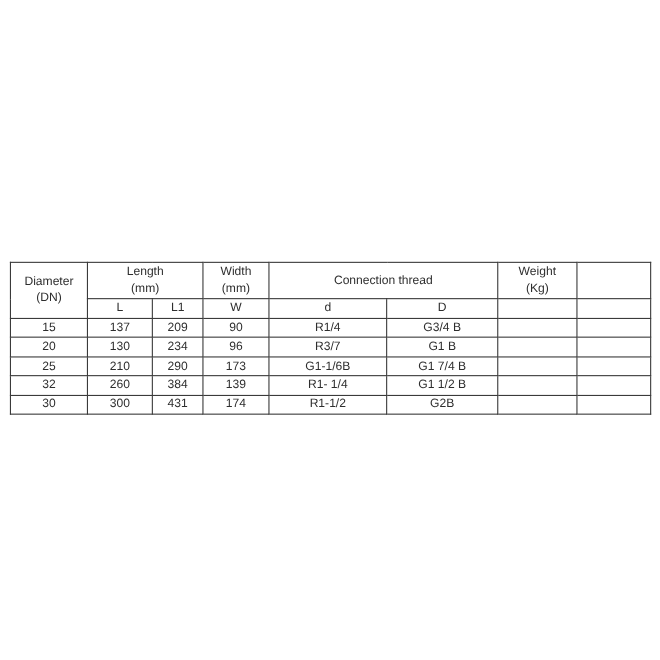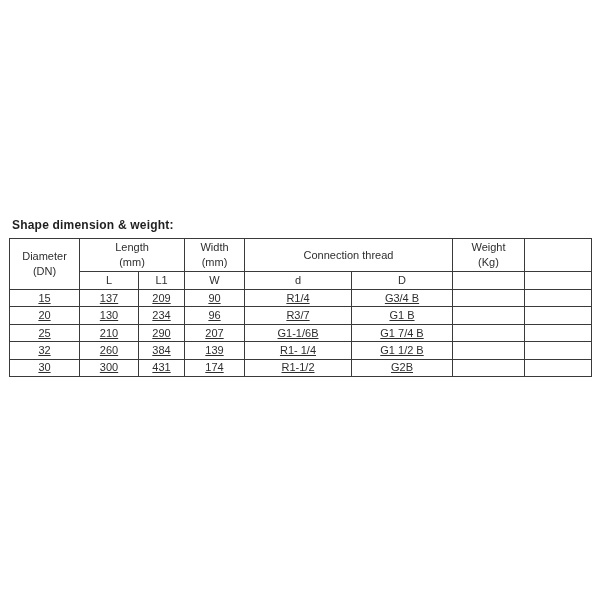--- a/index.html
+++ b/index.html
@@ -39,29 +39,28 @@
     text-align: center;
     vertical-align: middle;
     font-size: 11px;
     line-height: 1.35;
     color: #2e2e2e;
     overflow: hidden;
     white-space: nowrap;
   }
   .spec-table tr.header-row-1 td { height: 32px; }
   .spec-table tr.header-row-2 td { height: 17px; }
-  .spec-table tr.data-row td   { height: 16.4px; text-decoration: underline; }
+  .spec-table tr.data-row td   { height: 16.4px; }
   .two-line span { display: block; }
 </style>
 </head>
 <body>
 
 <div class="canvas">
 
-  <div class="section-title">Shape dimension &amp; weight:</div>
 
   <table class="spec-table">
     <colgroup>
       <col style="width:70px">
       <col style="width:59px">
       <col style="width:46px">
       <col style="width:60px">
       <col style="width:107px">
       <col style="width:101px">
       <col style="width:72px">
@@ -115,21 +114,21 @@
         <td>96</td>
         <td>R3/7</td>
         <td>G1 B</td>
         <td></td>
         <td></td>
       </tr>
       <tr class="data-row">
         <td>25</td>
         <td>210</td>
         <td>290</td>
-        <td>207</td>
+        <td>173</td>
         <td>G1-1/6B</td>
         <td>G1 7/4 B</td>
         <td></td>
         <td></td>
       </tr>
       <tr class="data-row">
         <td>32</td>
         <td>260</td>
         <td>384</td>
         <td>139</td>

